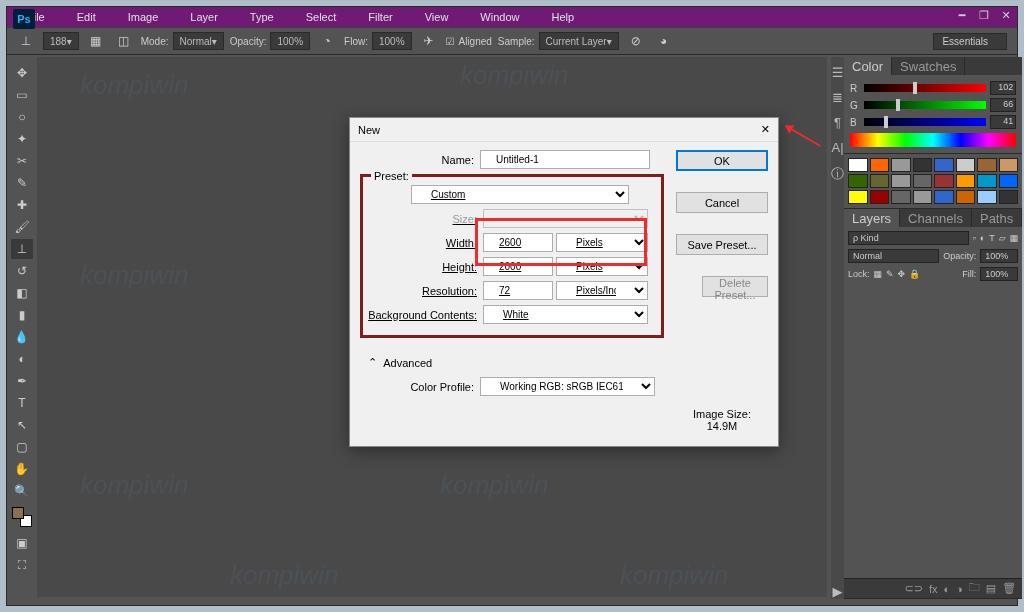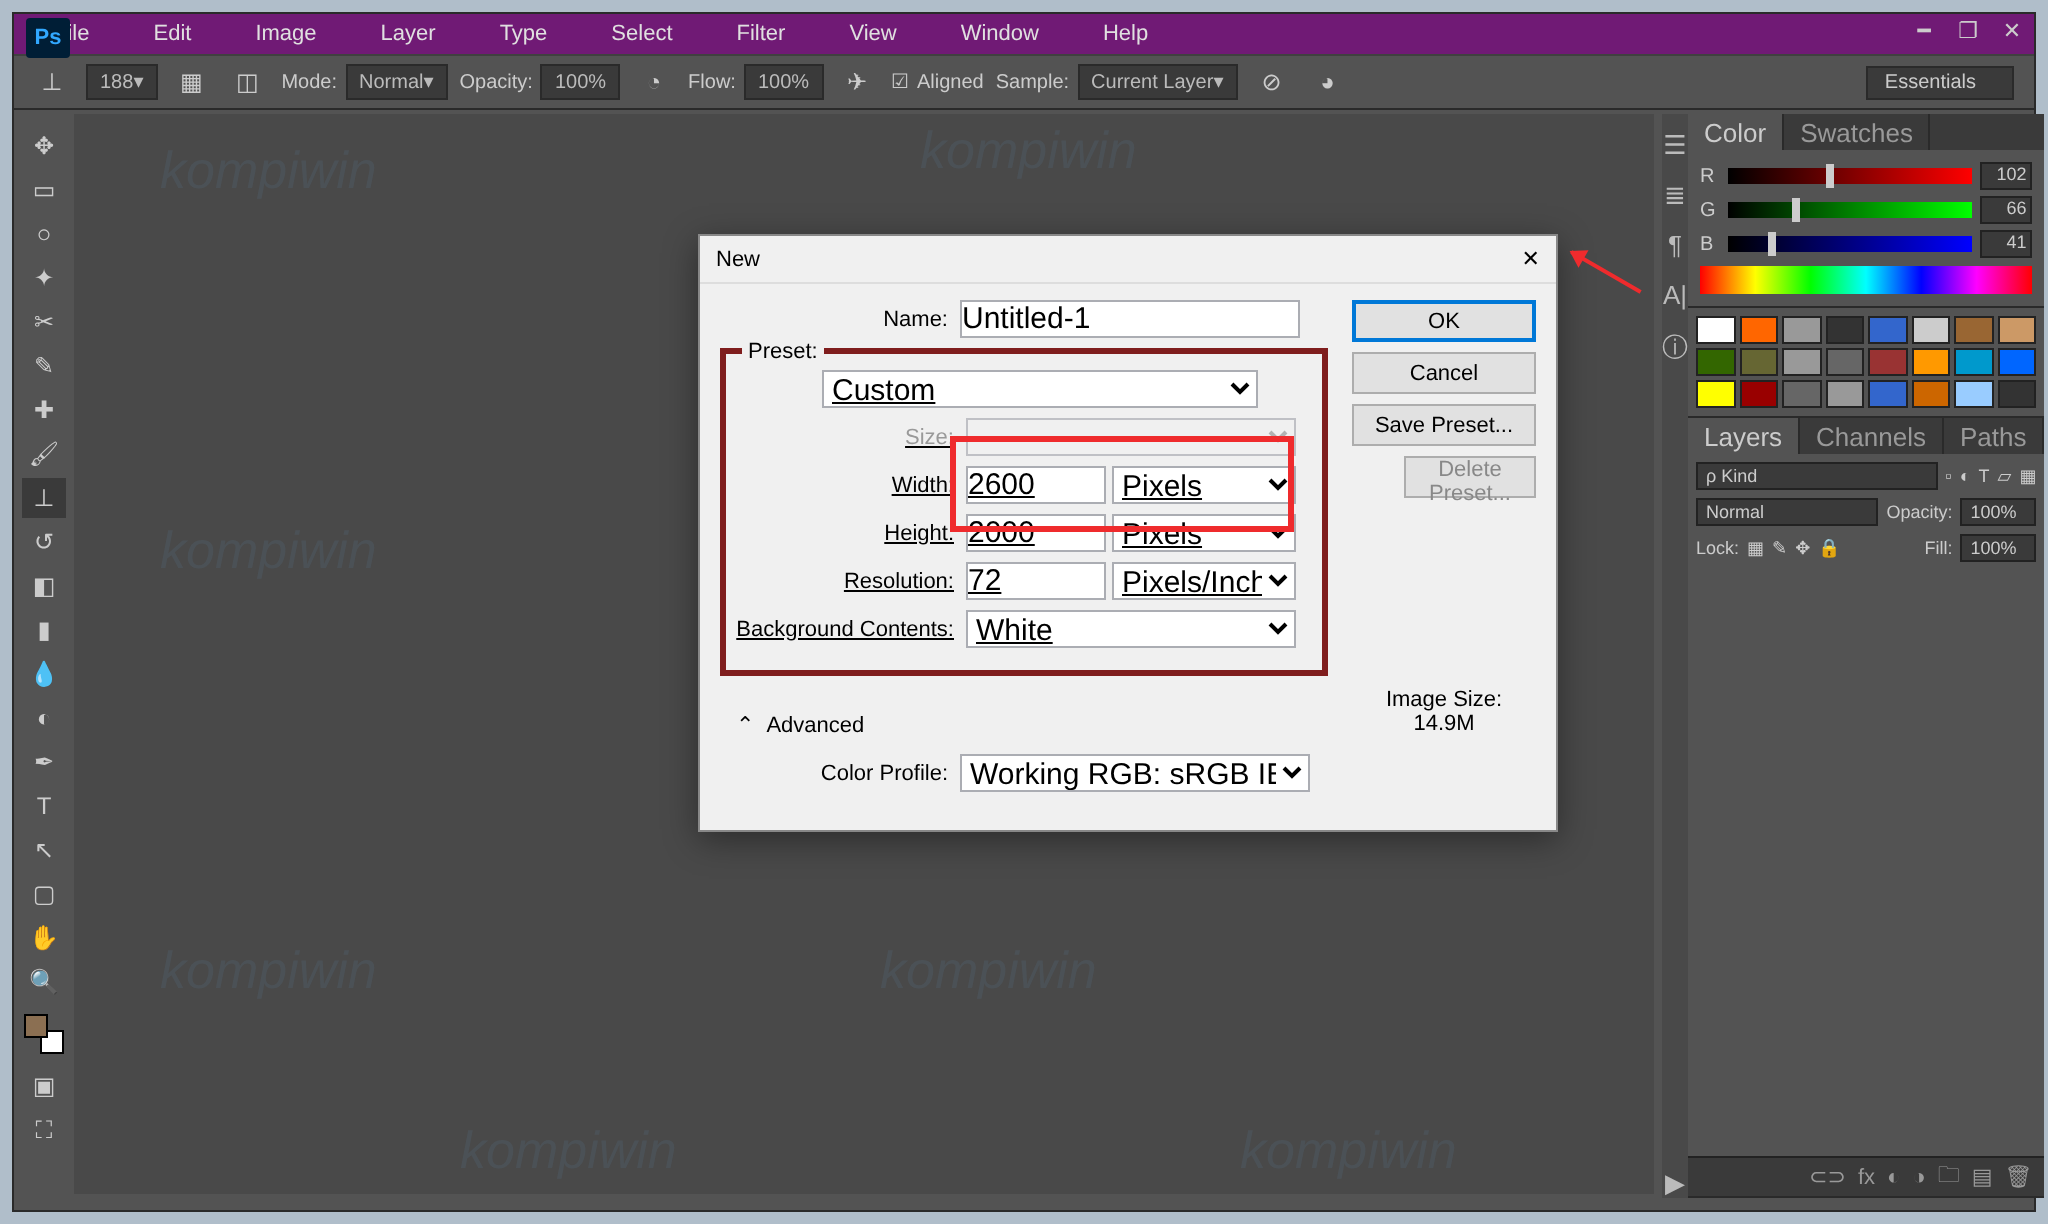--- a/index.html
+++ b/index.html
@@ -41,27 +41,27 @@
 .sw-grid { display:grid; grid-template-columns:repeat(8,1fr); gap:2px; padding:4px; }
 .sw-grid div { height:14px; border:1px solid #222; }
 .layers-body { padding:4px; font-size:9px; }
 .layers-row { display:flex; align-items:center; gap:4px; margin-bottom:4px; }
 .layers-row .sel { background:#3a3a3a; border:1px solid #222; padding:1px 4px; flex:1; }
 .layers-footer { height:20px; background:#3a3a3a; border-top:1px solid #222; display:flex; align-items:center; justify-content:flex-end; gap:6px; padding:0 6px; font-size:11px; color:#999; }
 .dialog { position:absolute; left:342px; top:110px; width:430px; background:#f0f0f0; border:1px solid #888; box-shadow:0 4px 16px rgba(0,0,0,.4); font-size:11px; color:#000; }
 .dlg-title { height:24px; display:flex; align-items:center; justify-content:space-between; padding:0 8px; border-bottom:1px solid #ddd; }
 .dlg-body { display:flex; padding:8px 10px 14px 10px; }
 .dlg-left { flex:1; }
-.dlg-right { width:92px; margin-left:12px; display:flex; flex-direction:column; gap:5px; }
+.dlg-right { width:92px; margin-left:12px; display:flex; flex-direction:column; gap:21px; }
 .dlg-right button { height:21px; font-size:11px; background:#e1e1e1; border:1px solid #adadad; }
 .dlg-right button.primary { border:1px solid #0078d7; box-shadow:0 0 0 1px #0078d7 inset; }
 .dlg-right button.disabled { color:#888;margin-left:26px; }
 .form-row { display:flex; align-items:center; margin-bottom:5px; }
 .form-row label { width:120px; text-align:right; padding-right:6px; }
-.form-row input,.form-row select { height:19px; border:1px solid #abadb3; padding:0 0; font-size:15px; background:#fff; }
+.form-row input,.form-row select { height:19px; border:1px solid #abadb3; padding:0 15px; font-size:10px; background:#fff; }
 .form-row input[disabled],.form-row select[disabled] { background:#f0f0f0; color:#999; }
 .fieldset { border:3px solid #7f1d1d; padding:8px 0 6px 0; margin:4px 0 18px 0; position:relative;text-decoration:underline; }
 .fieldset .legend { position:absolute; top:-7px; left:8px; background:#f0f0f0; padding:0 3px; font-size:11px; }
 .redbox { position:absolute; border:3px solid #ef2b2d; pointer-events:none; }
 .arrow { position:absolute; width:40px; height:2px; background:#ef2b2d; }
 .arrow::after { content:""; position:absolute; left:-6px; top:-4px; border:5px solid transparent; border-right:8px solid #ef2b2d; }
 .adv-row { display:flex; align-items:center; gap:6px; margin:4px 0 8px 8px; font-size:11px; }
 .wm { position:absolute; color:rgba(90,120,150,.18); font-size:26px; font-style:italic; font-weight:500; transform:rotate(0deg); pointer-events:none; }
 </style>
 </head>

